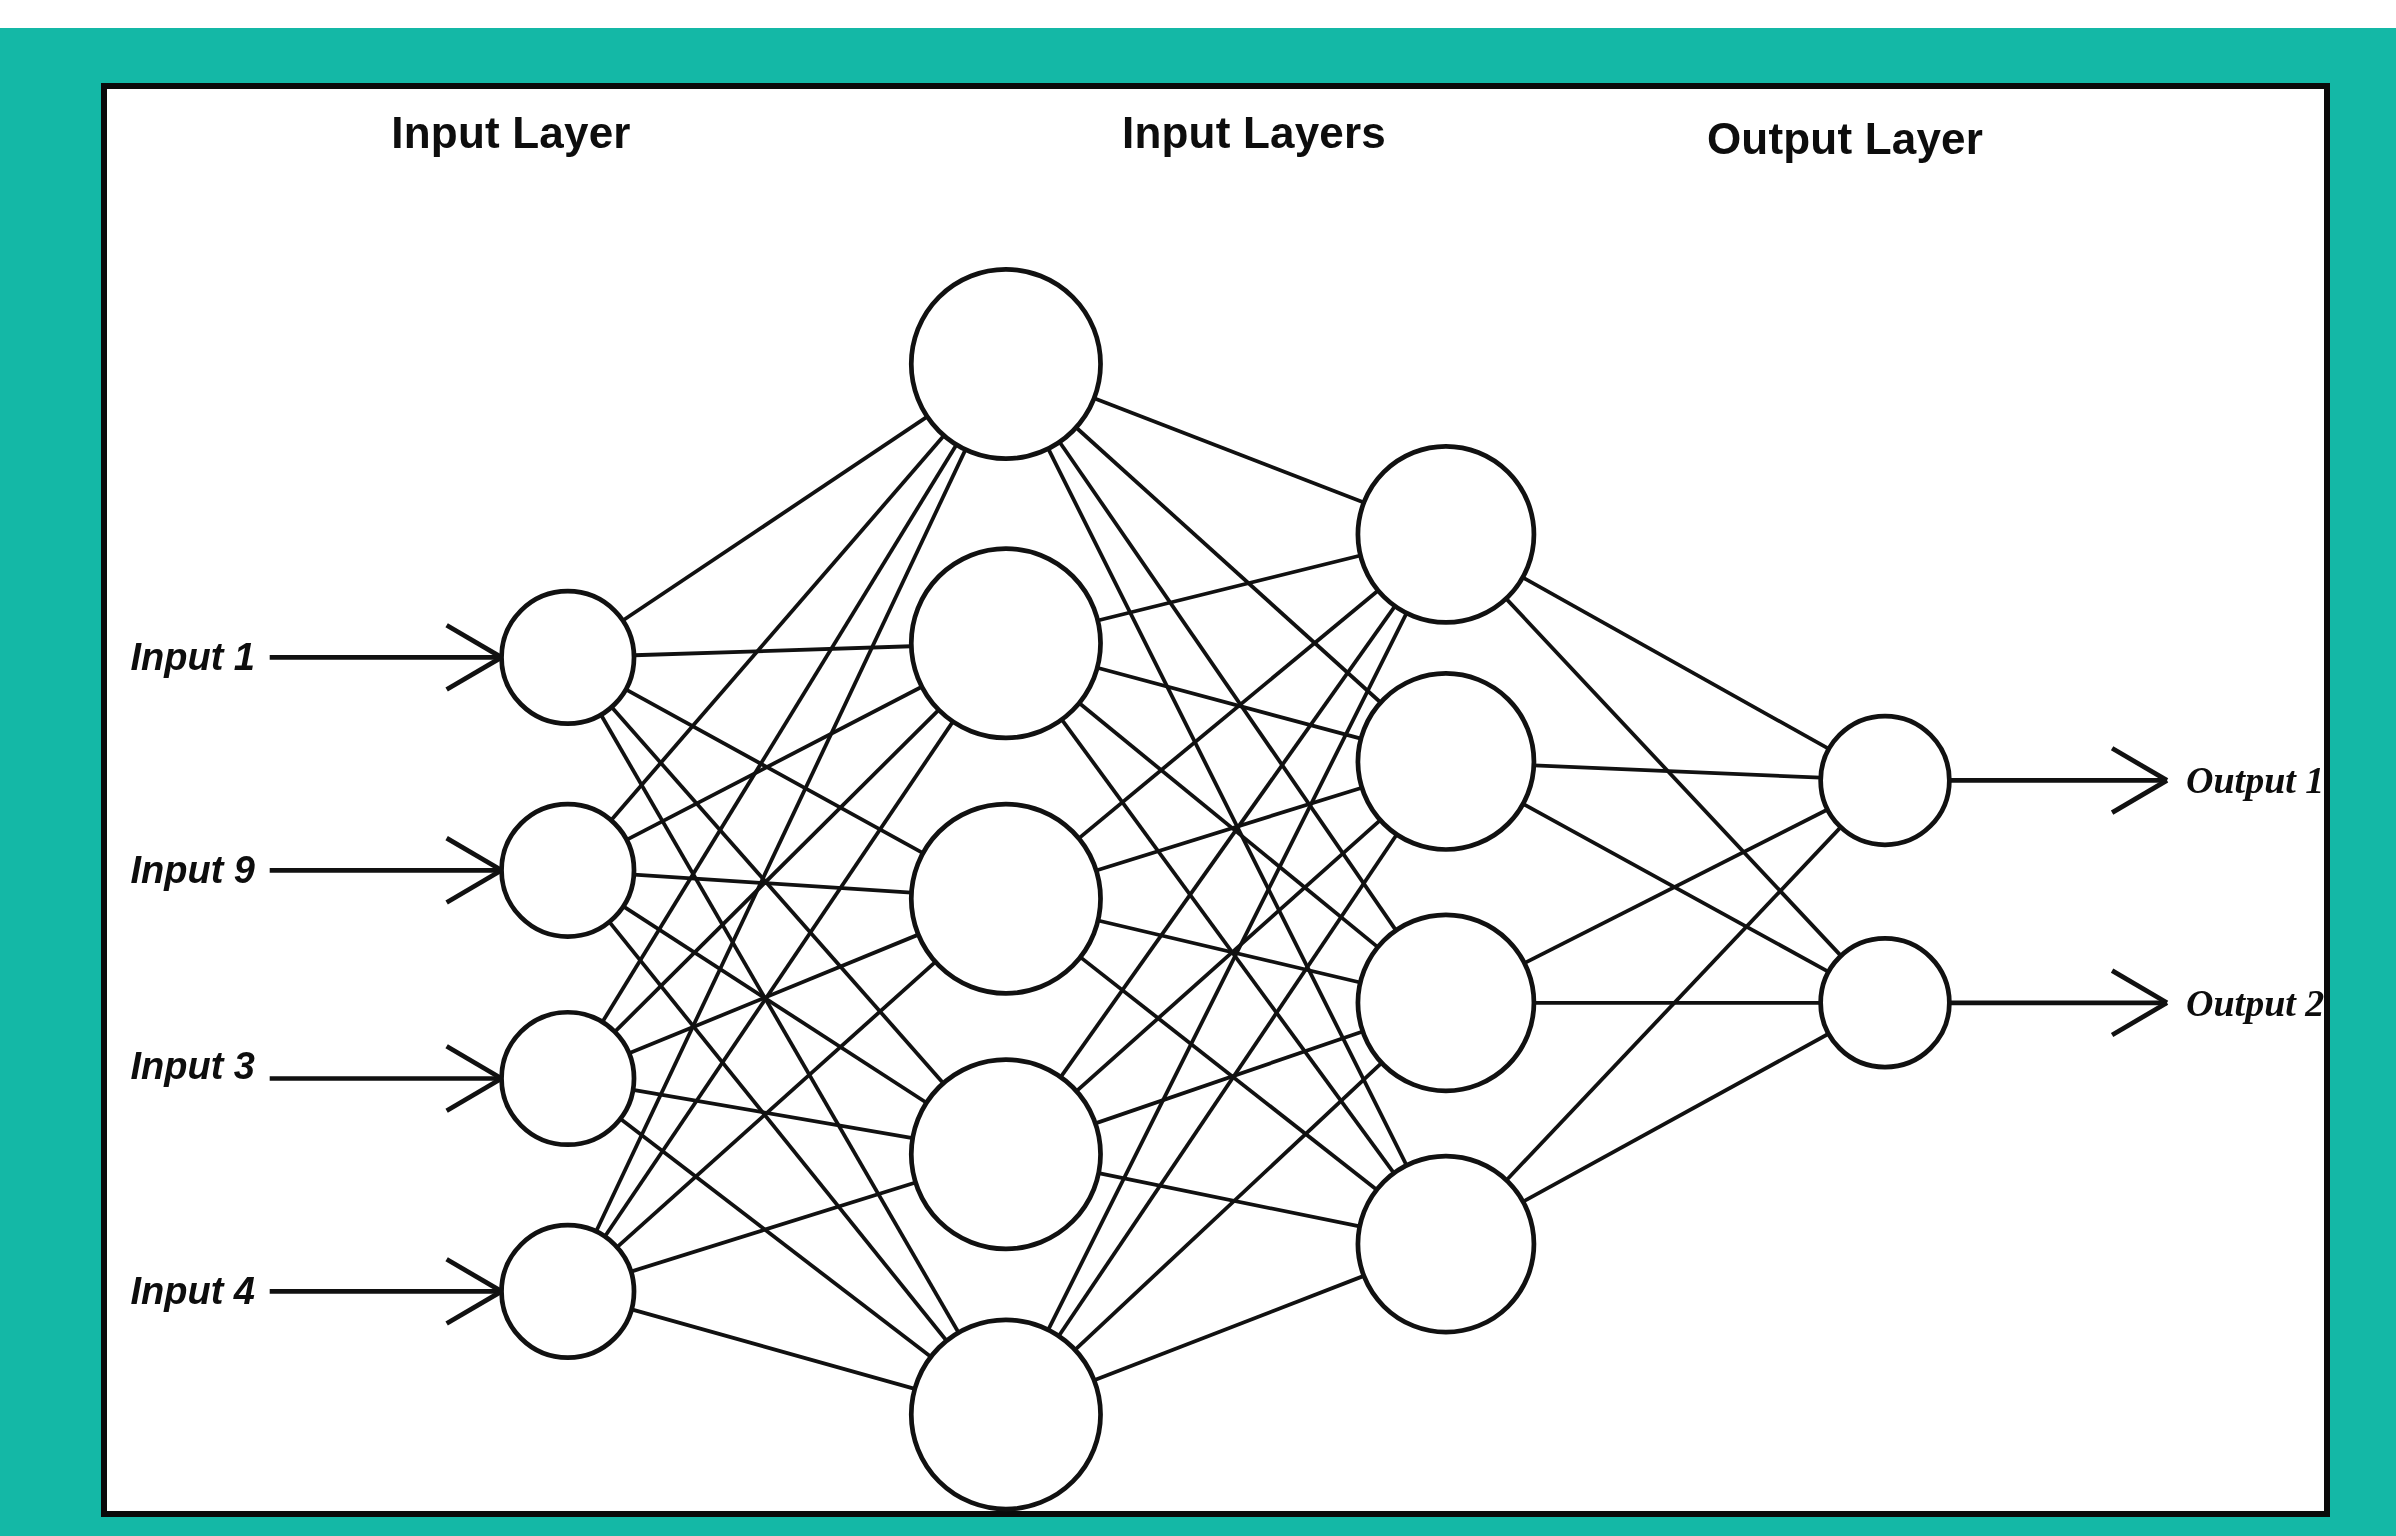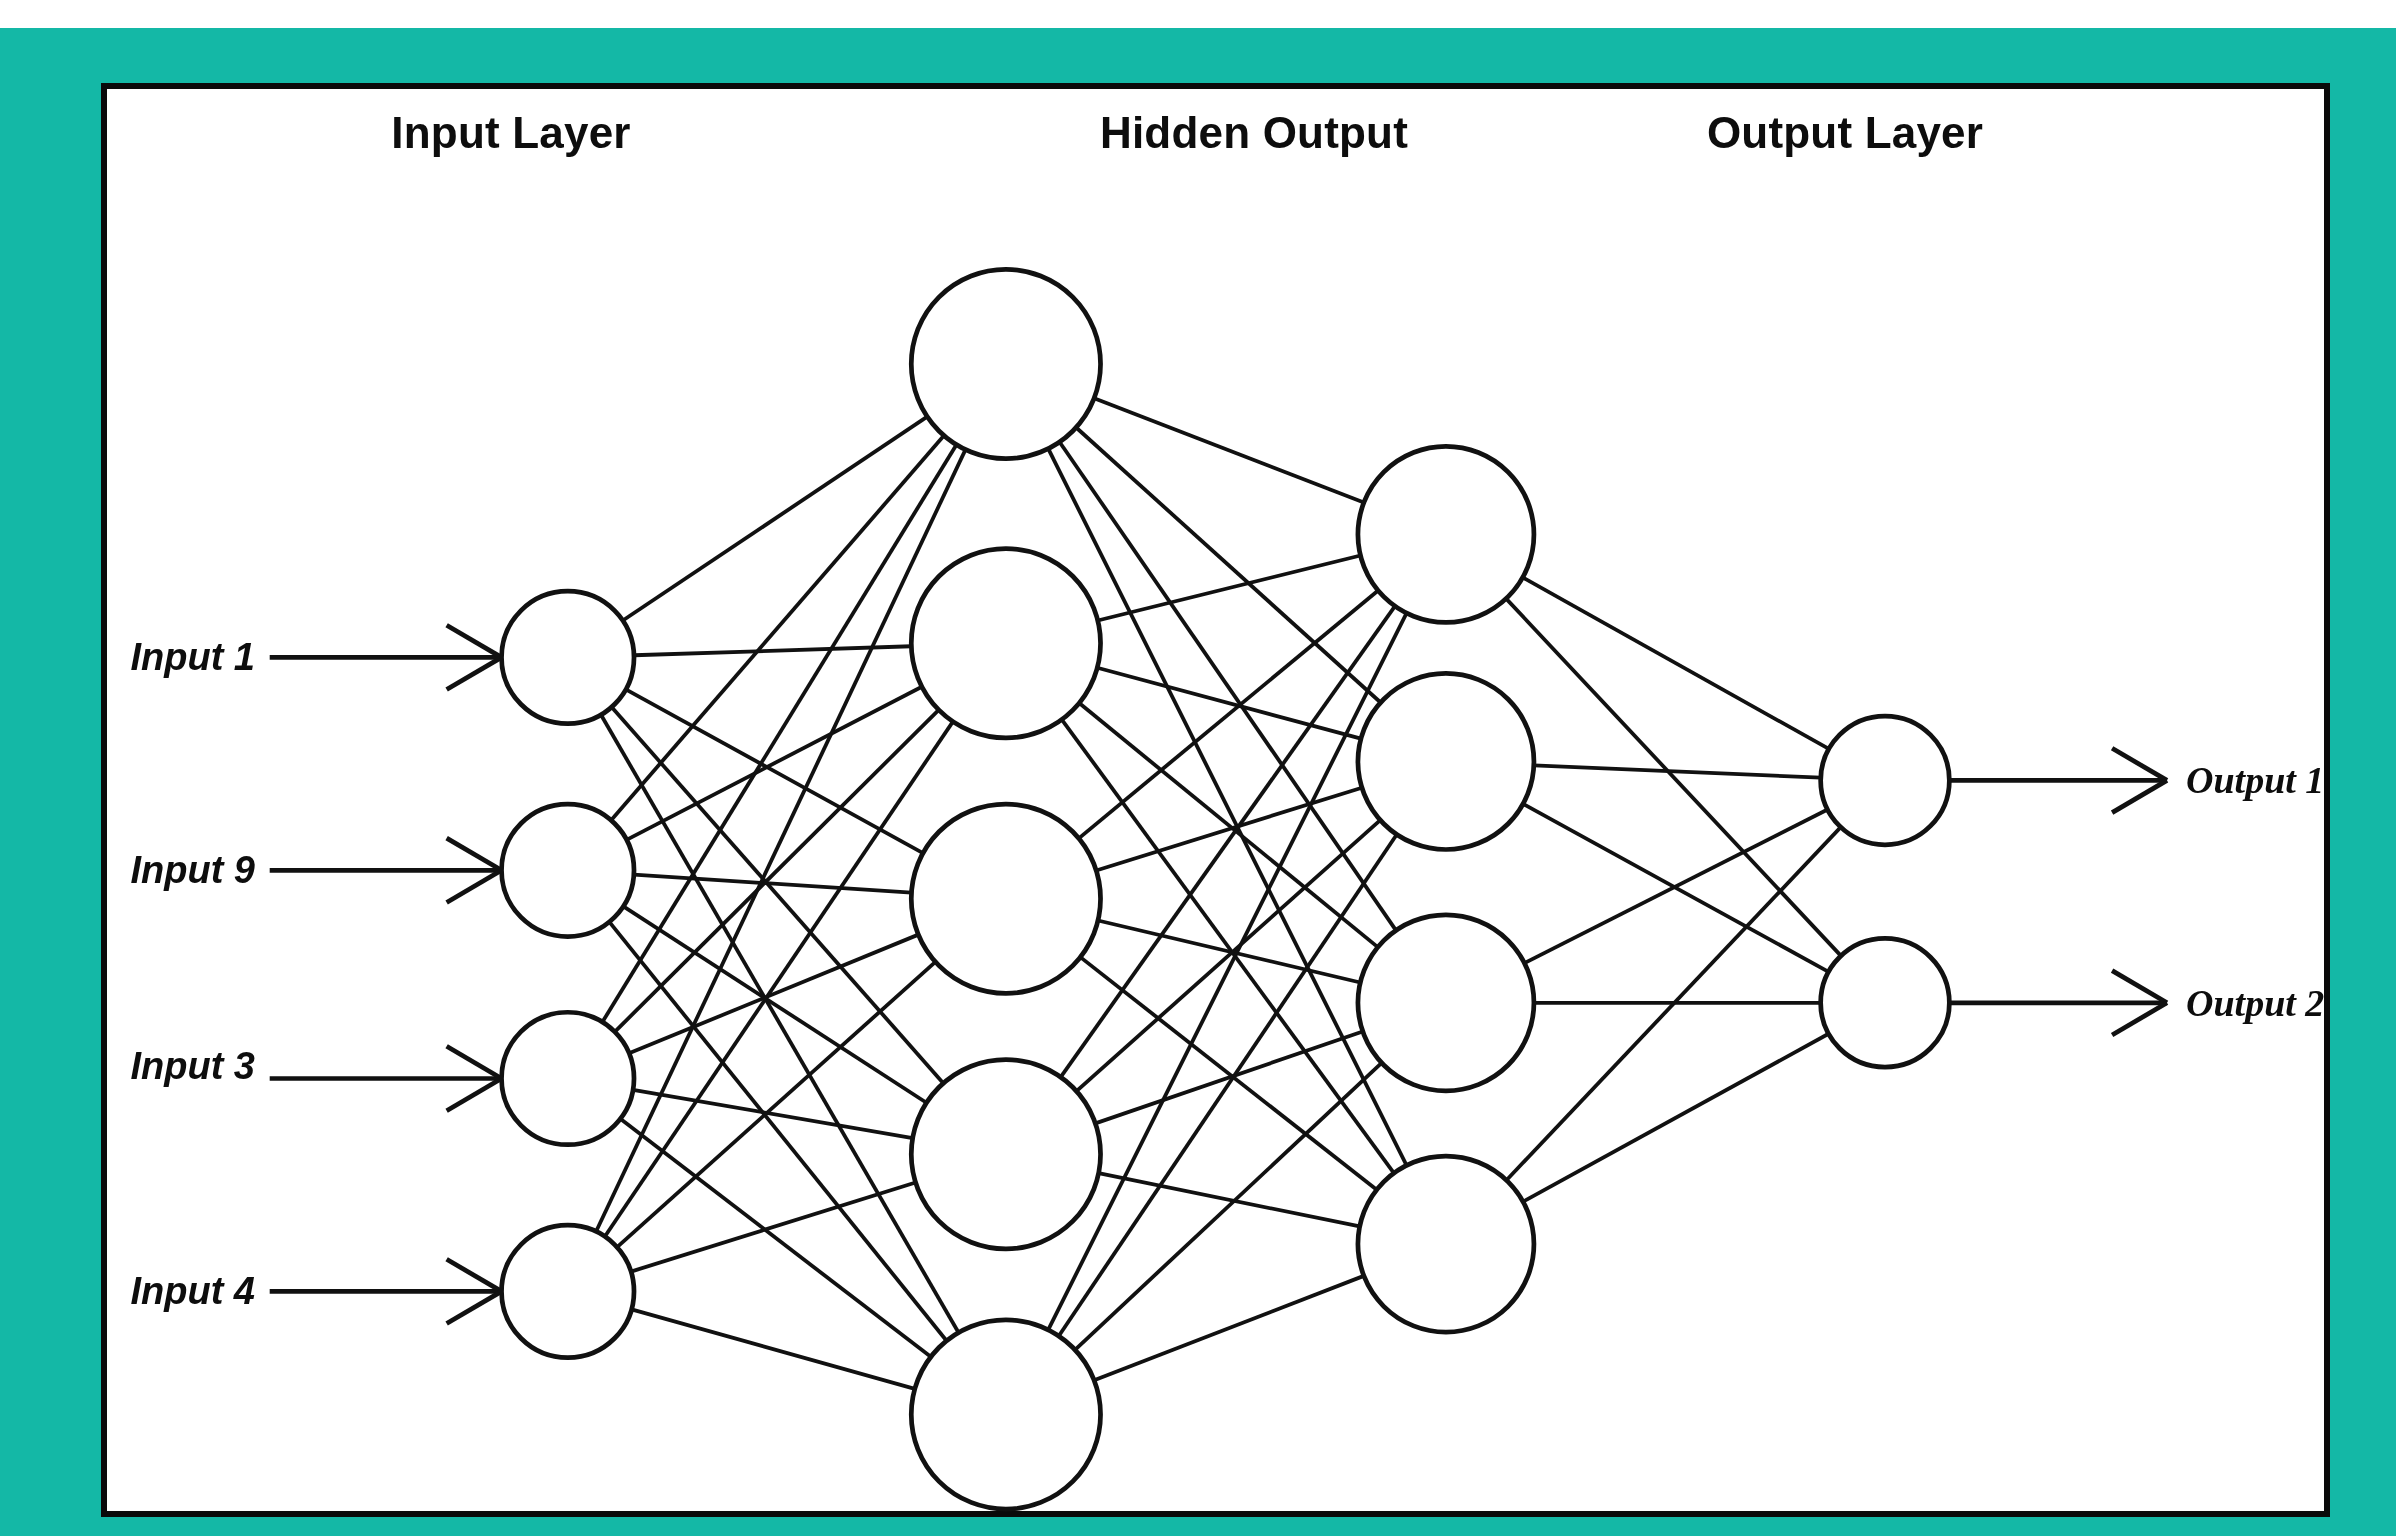--- a/index.html
+++ b/index.html
@@ -149,22 +149,22 @@
         <circle cx="1528" cy="535" r="93" fill="#ffffff" stroke="#111111" stroke-width="5"></circle>
         <circle cx="1528" cy="775" r="93" fill="#ffffff" stroke="#111111" stroke-width="5"></circle>
         <circle cx="1528" cy="1030" r="93" fill="#ffffff" stroke="#111111" stroke-width="5"></circle>
         <circle cx="1528" cy="1285" r="93" fill="#ffffff" stroke="#111111" stroke-width="5"></circle>
         <circle cx="1992" cy="795" r="68" fill="#ffffff" stroke="#111111" stroke-width="5"></circle>
         <circle cx="1992" cy="1030" r="68" fill="#ffffff" stroke="#111111" stroke-width="5"></circle>
       </g>
   </svg>
 
   <div class="layer-title" id="title-input" style="left: 511px; top: 80px;">Input Layer</div>
-  <div class="layer-title" id="title-hidden" style="left: 1254px; top: 80px;">Hidden Output</div>
-  <div class="layer-title" id="title-output" style="left: 1845px; top: 80px; text-align: center;">Output Layer</div>
+  <div class="layer-title" id="title-hidden" style="left: 1254px; top: 80px;">Input Layers</div>
+  <div class="layer-title" id="title-output" style="left: 1845px; top: 86px; text-align: center;">Output Layer</div>
 
   <div id="io-labels">
       <div class="io-label left" style="right: 2141px; top: 629px;">Input 1</div>
       <div class="io-label left" style="right: 2141px; top: 842px;">Input 9</div>
       <div class="io-label left" style="right: 2141px; top: 1038px;">Input 3</div>
       <div class="io-label left" style="right: 2141px; top: 1263px;">Input 4</div>
       <div class="io-label right" style="left: 2186px; top: 752px;">Output 1</div>
       <div class="io-label right" style="left: 2186px; top: 975px;">Output 2</div>
     </div>
 

